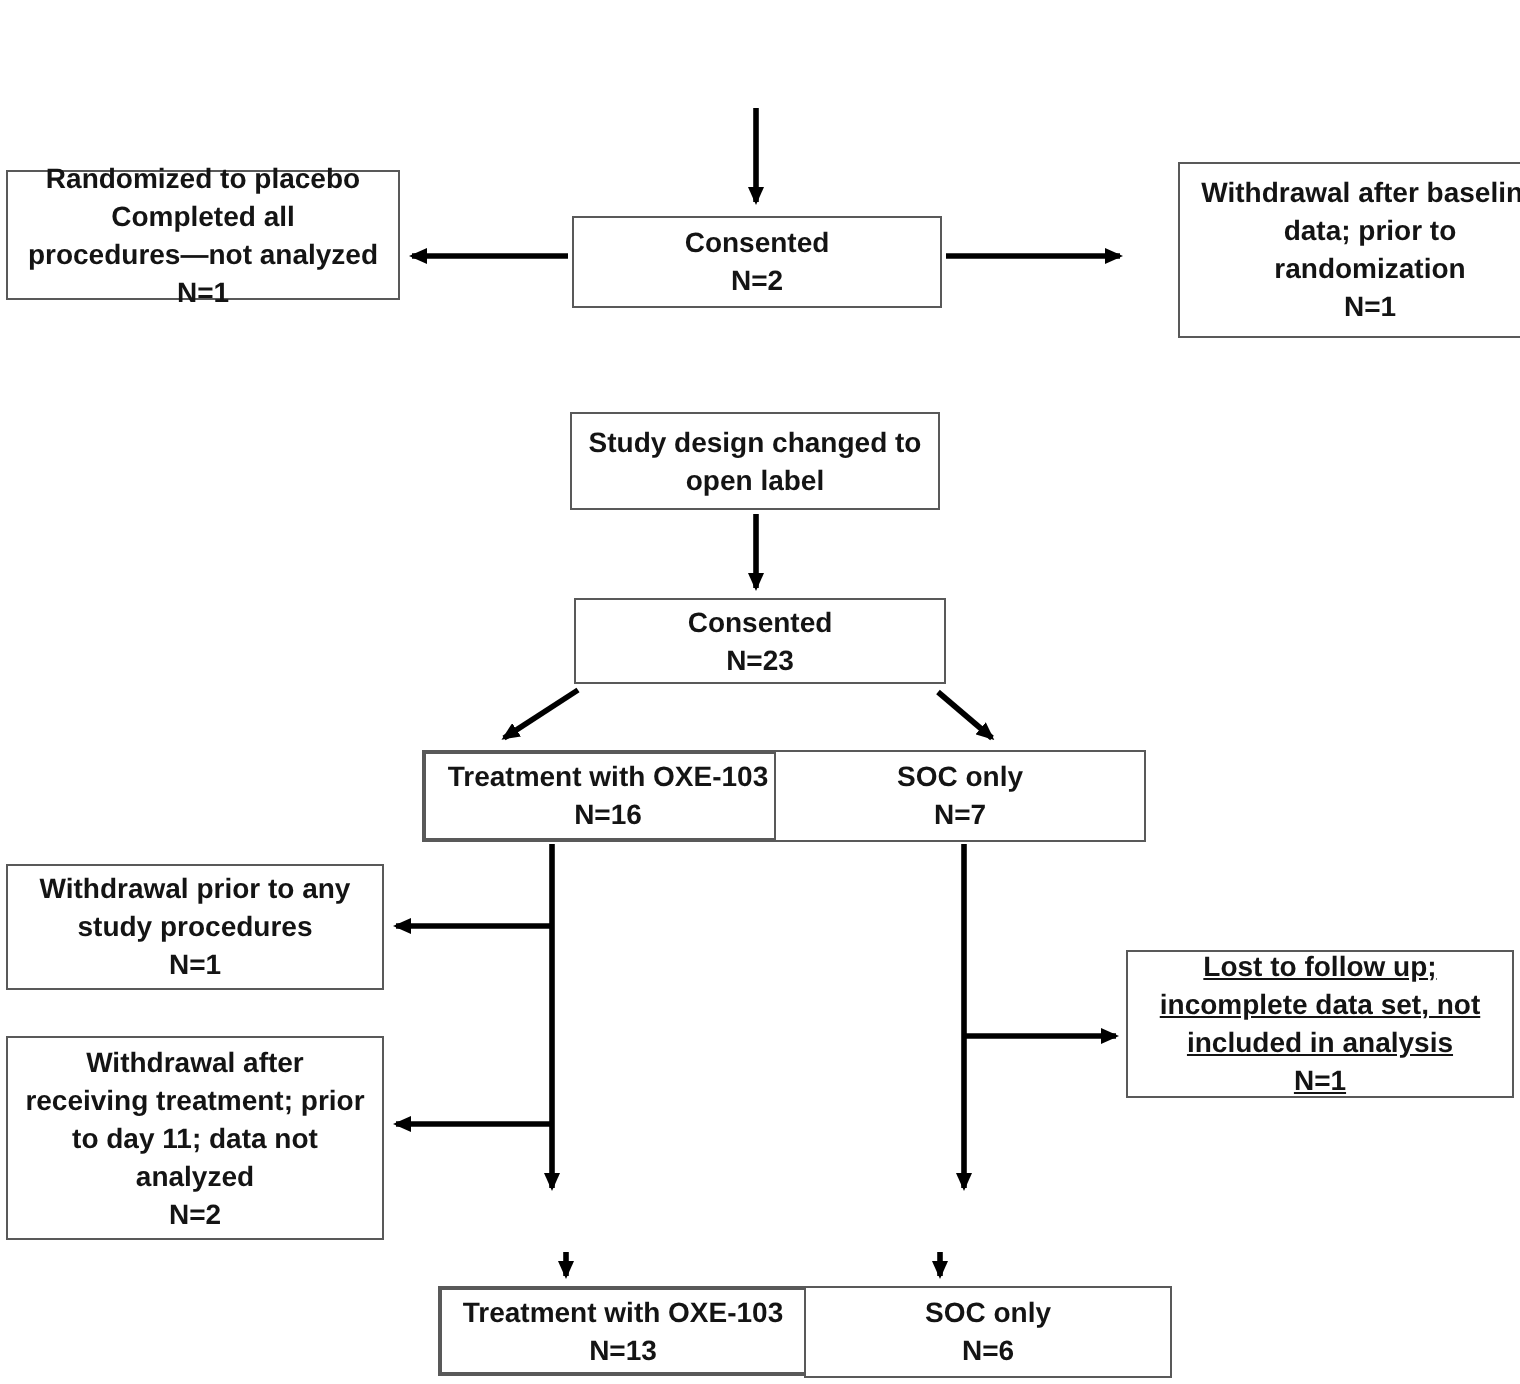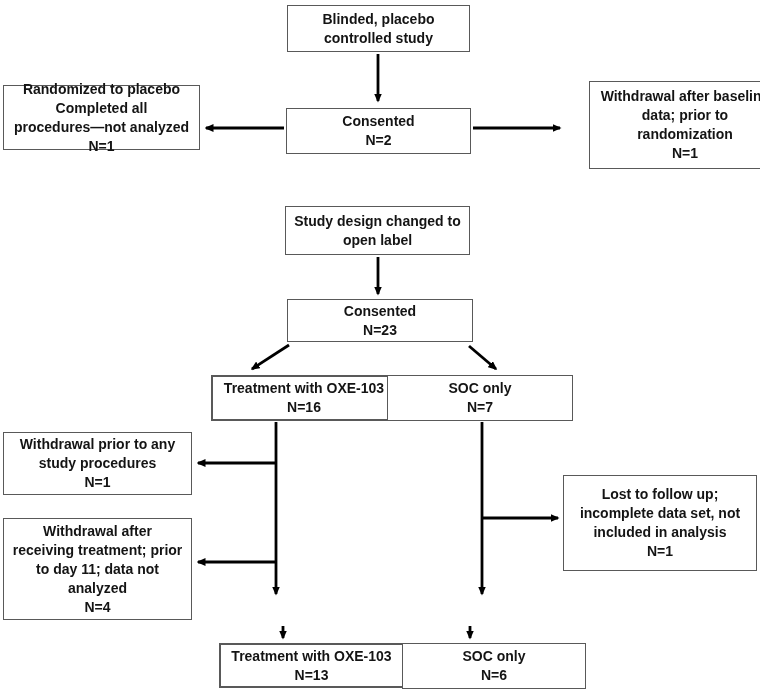--- a/index.html
+++ b/index.html
@@ -20,21 +20,21 @@
   #n-blinded          { left:287px; top:5px;   width:183px; height:47px; }
   #n-consented2       { left:286px; top:108px; width:185px; height:46px; }
   #n-randomized       { left:3px;   top:85px;  width:197px; height:65px; }
   #n-withdraw-baseline{ left:589px; top:81px;  width:192px; height:88px; }
   #n-study-design     { left:285px; top:206px; width:185px; height:49px; }
   #n-consented23      { left:287px; top:299px; width:186px; height:43px; }
   #n-treatment16      { left:182px; top:375px; width:186px; height:46px; }
   #n-soc7             { left:387px; top:375px; width:186px; height:46px; }
   #n-withdraw-prior   { left:3px;   top:432px; width:189px; height:63px; }
   #n-withdraw-after   { left:3px;   top:518px; width:189px; height:102px; }
-  #n-lost-followup    { left:563px; top:475px; width:194px; height:96px; }
+  #n-lost-followup    { left:563px; top:475px; width:194px; height:74px;text-decoration:underline; }
   #n-completers       { left:203px; top:599px; width:353px; height:25px; }
   #n-treatment13      { left:190px; top:643px; width:185px; height:45px; }
   #n-soc6             { left:402px; top:643px; width:184px; height:46px; }
 </style>
 </head>
 <body>
 
 <div class="canvas">
 
   <svg class="arrow-layer" width="760" height="692" viewBox="0 0 760 692" xmlns="http://www.w3.org/2000/svg">
@@ -53,24 +53,20 @@
       <line x1="276" y1="422" x2="276" y2="594" marker-end="url(#ah)"></line>
       <line x1="277" y1="463" x2="198" y2="463" marker-end="url(#ah)"></line>
       <line x1="277" y1="562" x2="198" y2="562" marker-end="url(#ah)"></line>
       <line x1="482" y1="422" x2="482" y2="594" marker-end="url(#ah)"></line>
       <line x1="481" y1="518" x2="558" y2="518" marker-end="url(#ah)"></line>
       <line x1="283" y1="626" x2="283" y2="638" marker-end="url(#ah)"></line>
       <line x1="470" y1="626" x2="470" y2="638" marker-end="url(#ah)"></line>
     </g>
   </svg>
 
-  <div class="node" id="n-blinded">
-    <span>Blinded, placebo
-controlled study</span>
-  </div>
 
   <div class="node" id="n-consented2">
     <span>Consented
 N=2</span>
   </div>
 
   <div class="node" id="n-randomized">
     <span>Randomized to placebo
 Completed all
 procedures—not analyzed
@@ -108,21 +104,21 @@
     <span>Withdrawal prior to any
 study procedures
 N=1</span>
   </div>
 
   <div class="node" id="n-withdraw-after">
     <span>Withdrawal after
 receiving treatment; prior
 to day 11; data not
 analyzed
-N=4</span>
+N=2</span>
   </div>
 
   <div class="node" id="n-lost-followup">
     <span>Lost to follow up;
 incomplete data set, not
 included in analysis
 N=1</span>
   </div>
 
 

